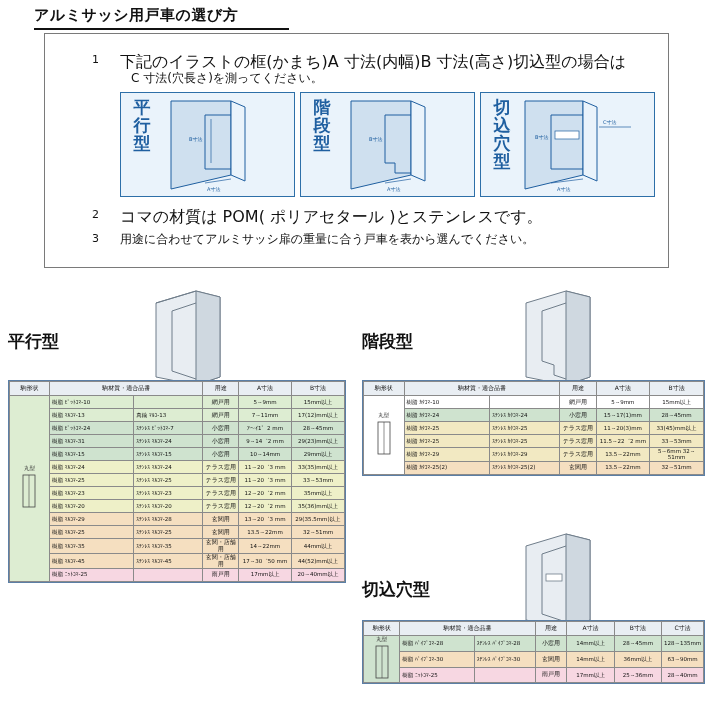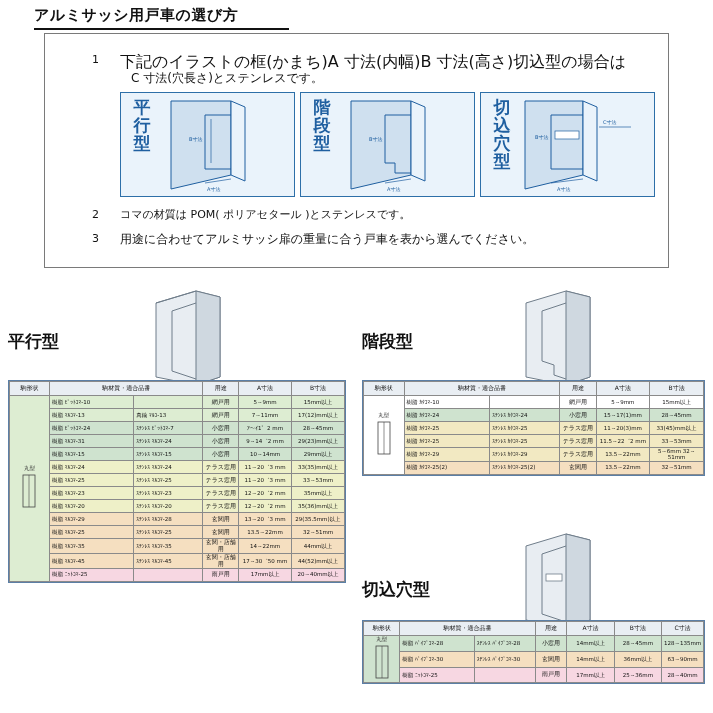--- a/index.html
+++ b/index.html
@@ -28,21 +28,21 @@
   #instr-box{
     left:44px;top:33px;width:625px;height:235px;
     border:1px solid #7a7a7a;background:#ffffff;
     box-sizing:border-box;
   }
   .step-num{font-size:11px;}
   #step1-num{left:92px;top:53px;}
   #step1-l1{left:120px;top:52px;font-size:16px;white-space:nowrap;}
   #step1-l2{left:131px;top:70px;font-size:12px;white-space:nowrap;}
   #step2-num{left:92px;top:208px;}
-  #step2-txt{left:120px;top:207px;font-size:11px;white-space:nowrap;}
+  #step2-txt{left:120px;top:207px;font-size:16px;white-space:nowrap;}
   #step3-num{left:92px;top:232px;}
   #step3-txt{left:120px;top:231px;font-size:12px;white-space:nowrap;}
 
   
   .panel{
     position:absolute;top:92px;height:105px;
     border:1px solid #2d6fa8;background:#eaf3fb;
     box-sizing:border-box;
   }
   #panel-1{left:120px;width:175px;}
@@ -110,21 +110,21 @@
 </head>
 <body>
 
 <div class="abs" id="page-title">アルミサッシ用戸車の選び方</div>
 <div class="abs" id="title-rule"></div>
 
 <div class="abs" id="instr-box"></div>
 
 <div class="abs step-num" id="step1-num">1</div>
 <div class="abs" id="step1-l1">下記のイラストの框(かまち)A 寸法(内幅)B 寸法(高さ)切込型の場合は</div>
-<div class="abs" id="step1-l2">C 寸法(穴長さ)とステンレスです。</div>
+<div class="abs" id="step1-l2">C 寸法(穴長さ)を測ってください。</div>
 
 <div class="panel" id="panel-1">
   <div class="panel-label">平行型</div>
   <svg class="sash-svg" width="130" height="98" viewBox="0 0 130 98">
     <polygon points="10,4 70,4 70,78 10,92" fill="#cfe0ef" stroke="#1f5fa0" stroke-width="1"></polygon>
     <polygon points="70,4 84,10 84,84 70,78" fill="#eaf3fb" stroke="#1f5fa0" stroke-width="1"></polygon>
     <line x1="44" y1="18" x2="44" y2="72" stroke="#1f5fa0" stroke-width="1"></line>
     <line x1="44" y1="72" x2="70" y2="72" stroke="#1f5fa0" stroke-width="1"></line>
     <line x1="44" y1="18" x2="70" y2="18" stroke="#1f5fa0" stroke-width="1"></line>
     <line x1="50" y1="22" x2="50" y2="66" stroke="#1f5fa0" stroke-width="0.7"></line>

